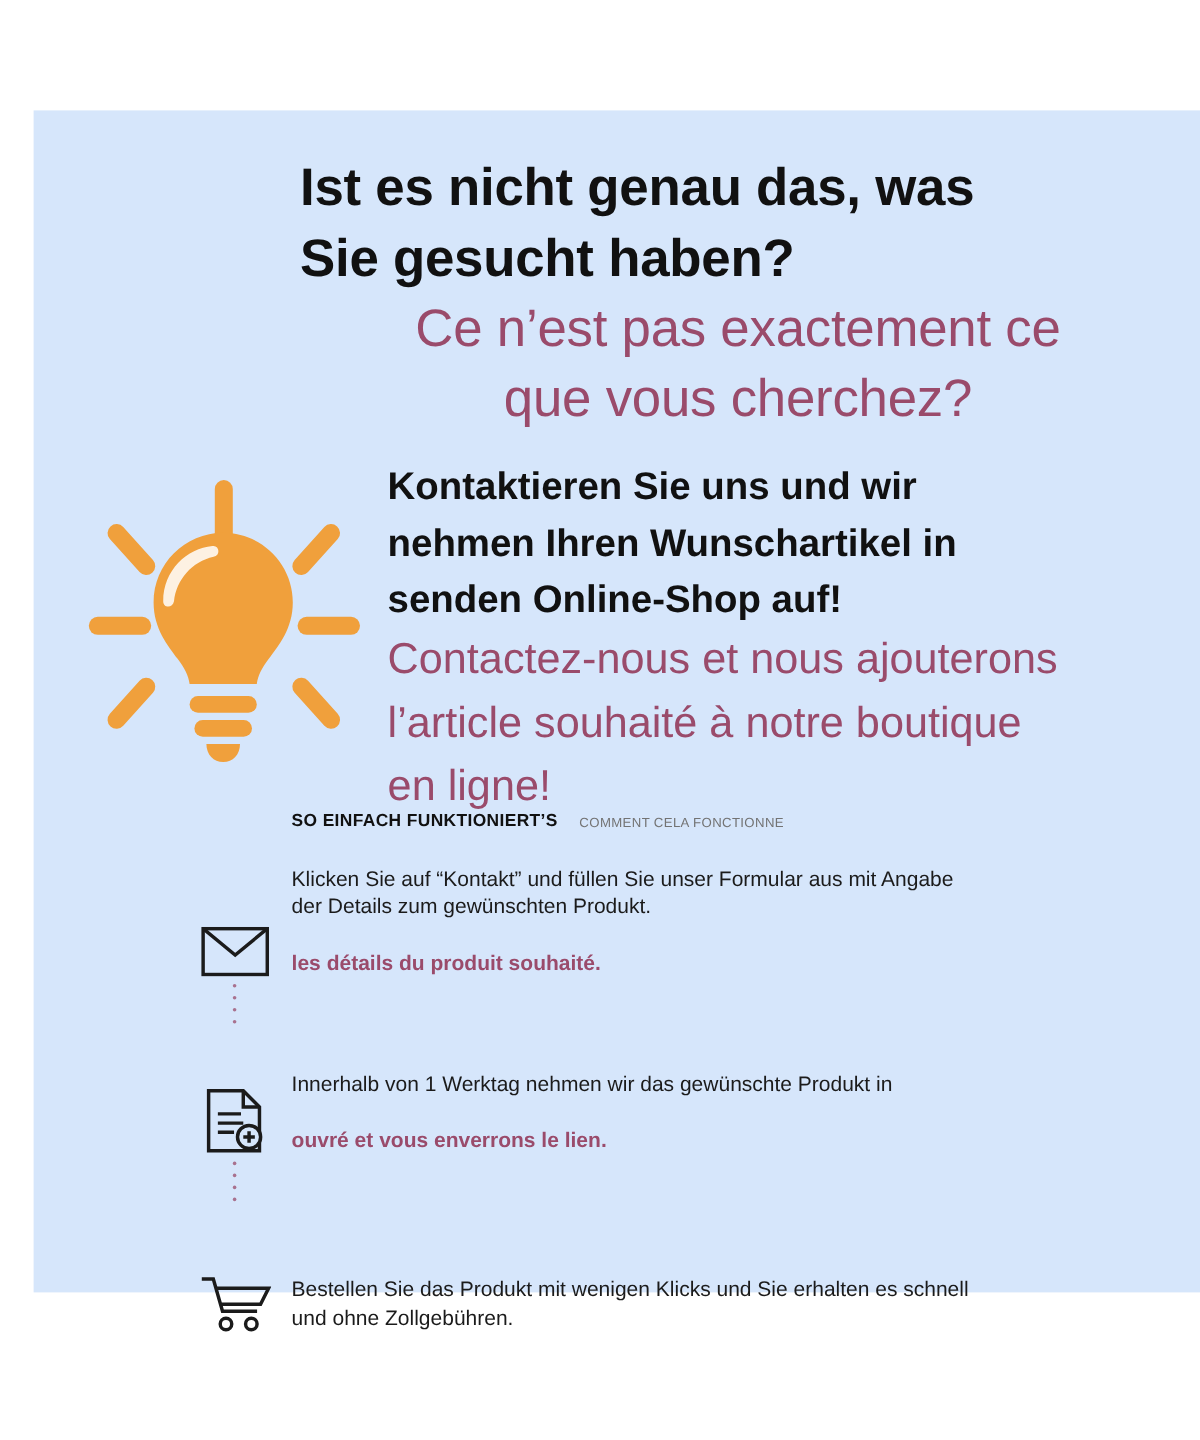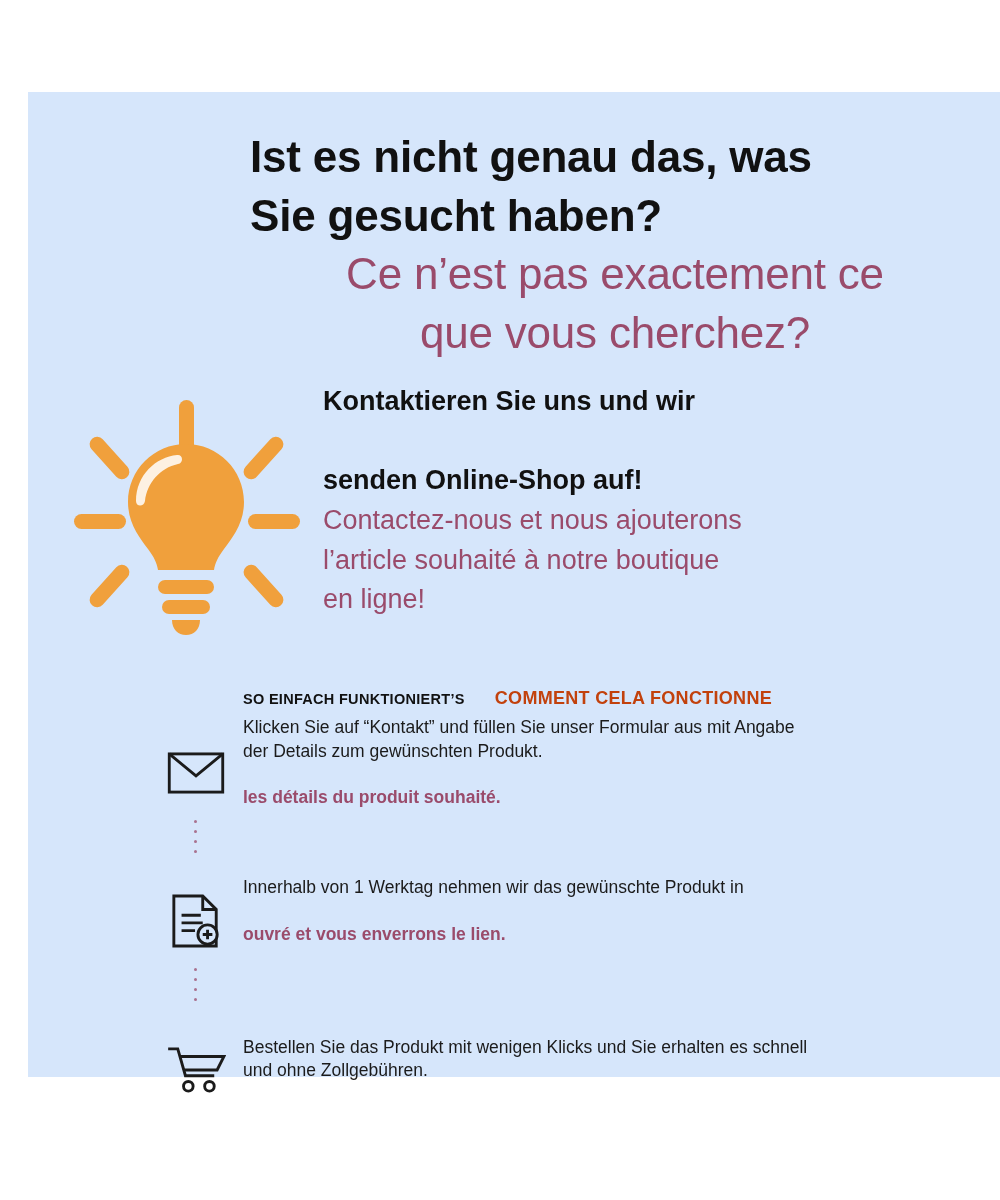--- a/index.html
+++ b/index.html
@@ -50,74 +50,74 @@
   }
 
   
   .sub-wrap {
     position: absolute;
     left: 295px;
     top: 290px;
     width: 640px;
   }
   .sub-de {
-    font-size: 27px;
+    font-size: 32px;
     font-weight: 700;
     line-height: 1.47;
     color: #111111;
     margin: 0;
   }
   .sub-fr {
-    font-size: 27px;
+    font-size: 36px;
     font-weight: 400;
     line-height: 1.47;
     color: #9a4b6b;
     margin: 0;
   }
 
   .bulb {
     position: absolute;
     left: 38px;
     top: 300px;
     width: 240px;
     height: 250px;
   }
 
   
   .how-head {
     position: absolute;
     left: 215px;
-    top: 596px;
-    display: flex;
-    align-items: center;
-    gap: 30px;
+    top: 584px;
+    display: flex;
+    align-items: flex-end;
+    gap: 18px;
   }
   .how-de {
     font-size: 14.5px;
     font-weight: 700;
     letter-spacing: 0.3px;
     color: #111111;
   }
   .how-fr {
-    font-size: 18px;
-    font-weight: 700;
+    font-size: 11px;
+    font-weight: 400;
     letter-spacing: 0.3px;
-    color: #c2410c;
+    color: #737373;
   }
 
   .steps {
     position: absolute;
     left: 120px;
     top: 618px;
     width: 820px;
   }
   .step {
     position: relative;
     display: flex;
-    align-items: center;
+    align-items: flex-end;
     min-height: 104px;
   }
   .step-icon {
     width: 95px;
     flex: 0 0 95px;
     display: flex;
     justify-content: center;
     padding-top: 22px;
   }
   .step-text {
@@ -198,21 +198,21 @@
         <path d="M106 228h28c0 9-6 15-14 15s-14-6-14-15z"></path>
       </g>
 
       <path d="M112 72c-18 4-31 19-33 37-1 6-9 6-9 0 0-26 20-44 41-46 6-1 7 8 1 9z" fill="#ffffff" opacity="0.85"></path>
     </svg>
   </div>
 
   <div class="sub-wrap">
     <p class="sub-de">
       <span>Kontaktieren Sie uns und wir</span><br>
-      <br>
+      <span>nehmen Ihren Wunschartikel in</span><br>
       <span>senden Online-Shop auf!</span>
     </p>
     <p class="sub-fr">
       <span>Contactez-nous et nous ajouterons</span><br>
       <span>l’article souhaité à notre boutique</span><br>
       <span>en ligne!</span>
     </p>
   </div>
 
   <div class="how-head">

